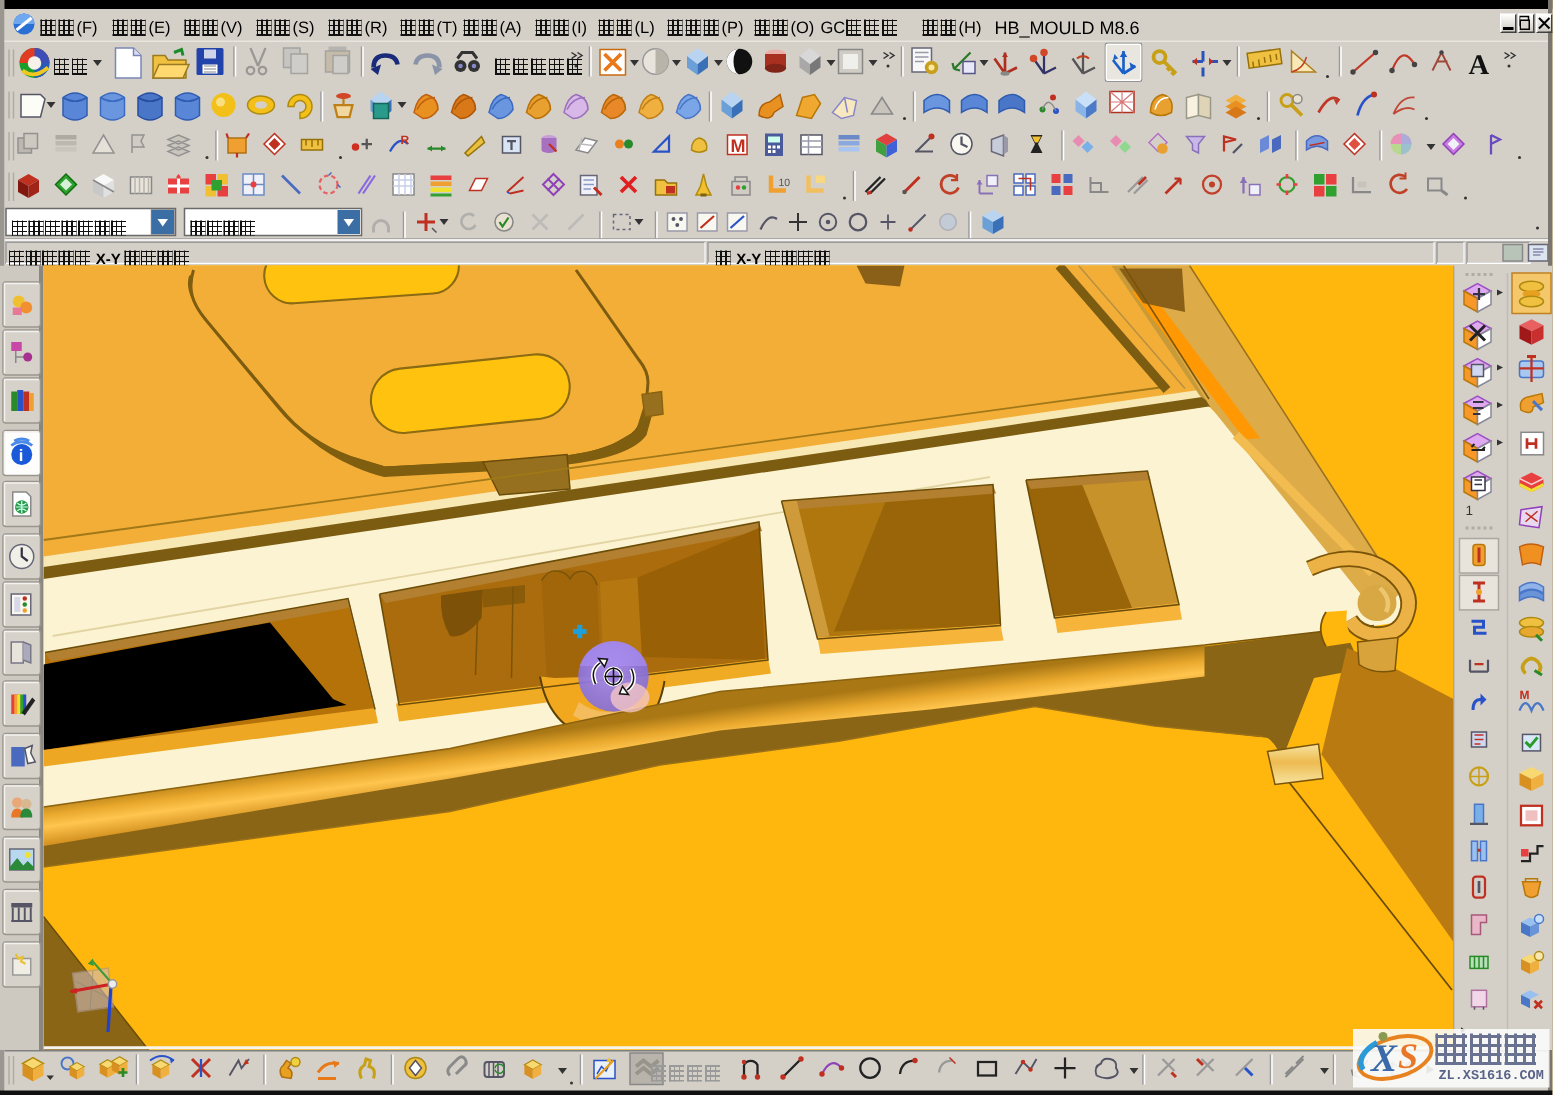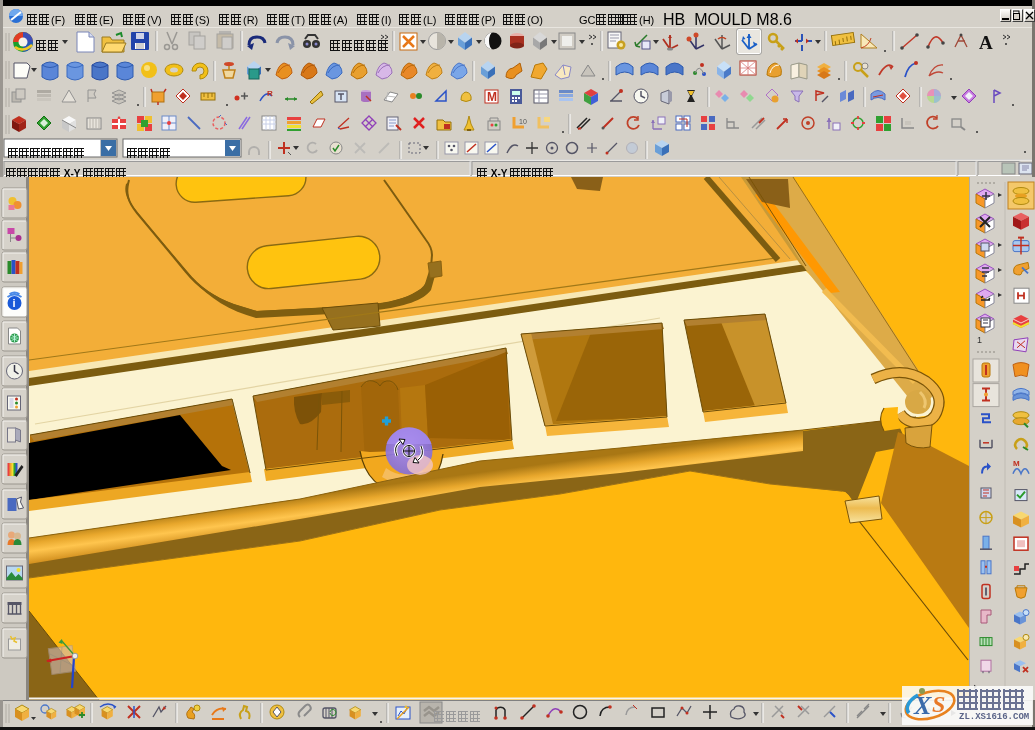--- a/index.html
+++ b/index.html
@@ -40,23 +40,23 @@
 <span class="mi" style="left:72px"><b class="c"></b><b class="c"></b><span class="lat">(E)</span></span>
 <span class="mi" style="left:120px"><b class="c"></b><b class="c"></b><span class="lat">(V)</span></span>
 <span class="mi" style="left:168px"><b class="c"></b><b class="c"></b><span class="lat">(S)</span></span>
 <span class="mi" style="left:216px"><b class="c"></b><b class="c"></b><span class="lat">(R)</span></span>
 <span class="mi" style="left:264px"><b class="c"></b><b class="c"></b><span class="lat">(T)</span></span>
 <span class="mi" style="left:306px"><b class="c"></b><b class="c"></b><span class="lat">(A)</span></span>
 <span class="mi" style="left:354px"><b class="c"></b><b class="c"></b><span class="lat">(I)</span></span>
 <span class="mi" style="left:396px"><b class="c"></b><b class="c"></b><span class="lat">(L)</span></span>
 <span class="mi" style="left:442px"><b class="c"></b><b class="c"></b><b class="c"></b><span class="lat">(P)</span></span>
 <span class="mi" style="left:500px"><b class="c"></b><b class="c"></b><span class="lat">(O)</span></span>
-<span class="mi" style="left:576px"><span class="lat">GC</span><b class="c"></b><b class="c"></b><b class="c"></b></span>
+<span class="mi" style="left:544px"><span class="lat">GC</span><b class="c"></b><b class="c"></b><b class="c"></b></span>
 <span class="mi" style="left:612px"><b class="c"></b><b class="c"></b><span class="lat">(H)</span></span>
-<span class="mi" style="left:660px"><span class="lat" style="font-size:16px">HB_MOULD M8.6</span></span>
+<span class="mi" style="left:660px"><span class="lat" style="font-size:12px">HB_MOULD M8.6</span></span>
 <span class="wbtn" style="left:997px;top:3px"><svg width="9" height="11">
           <path d="M1,9 h7" stroke="#000" stroke-width="2"></path>
         </svg></span>
 <span class="wbtn" style="left:1009px;top:3px"><svg width="9" height="11">
           <rect x="2.5," ,="" y="1" width="6" height="6" fill="none" stroke="#000"></rect>
           <rect x="0.5" y="3.5" width="6" height="6" fill="#d8d4cc" stroke="#000"></rect>
         </svg></span>
 <span class="wbtn" style="left:1021px;top:3px"><svg width="9" height="11">
           <path d="M1,2 l7,7 M8,2 l-7,7" stroke="#000" stroke-width="1.4"></path>
         </svg></span>

